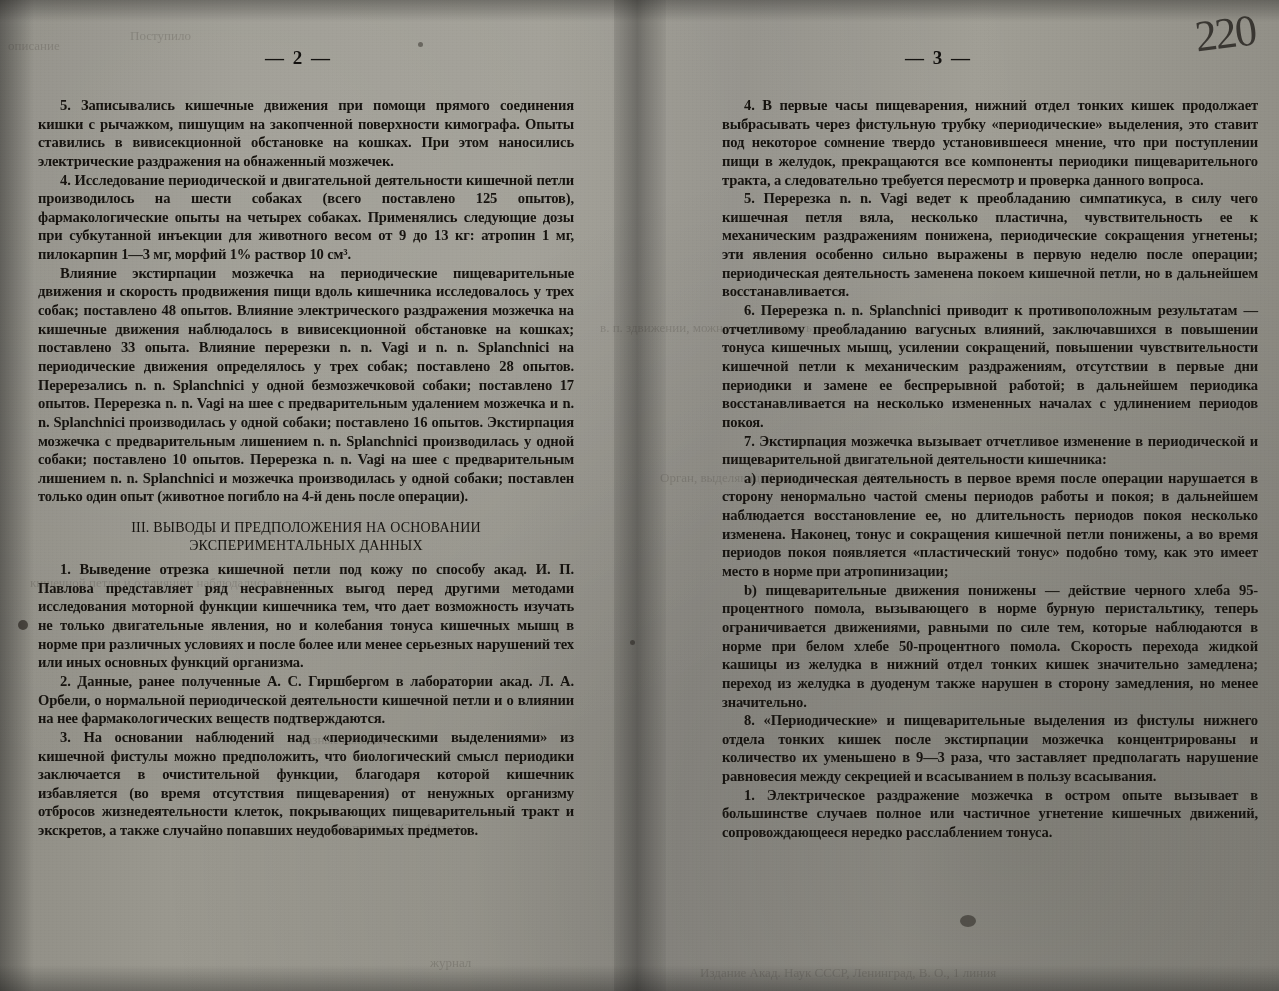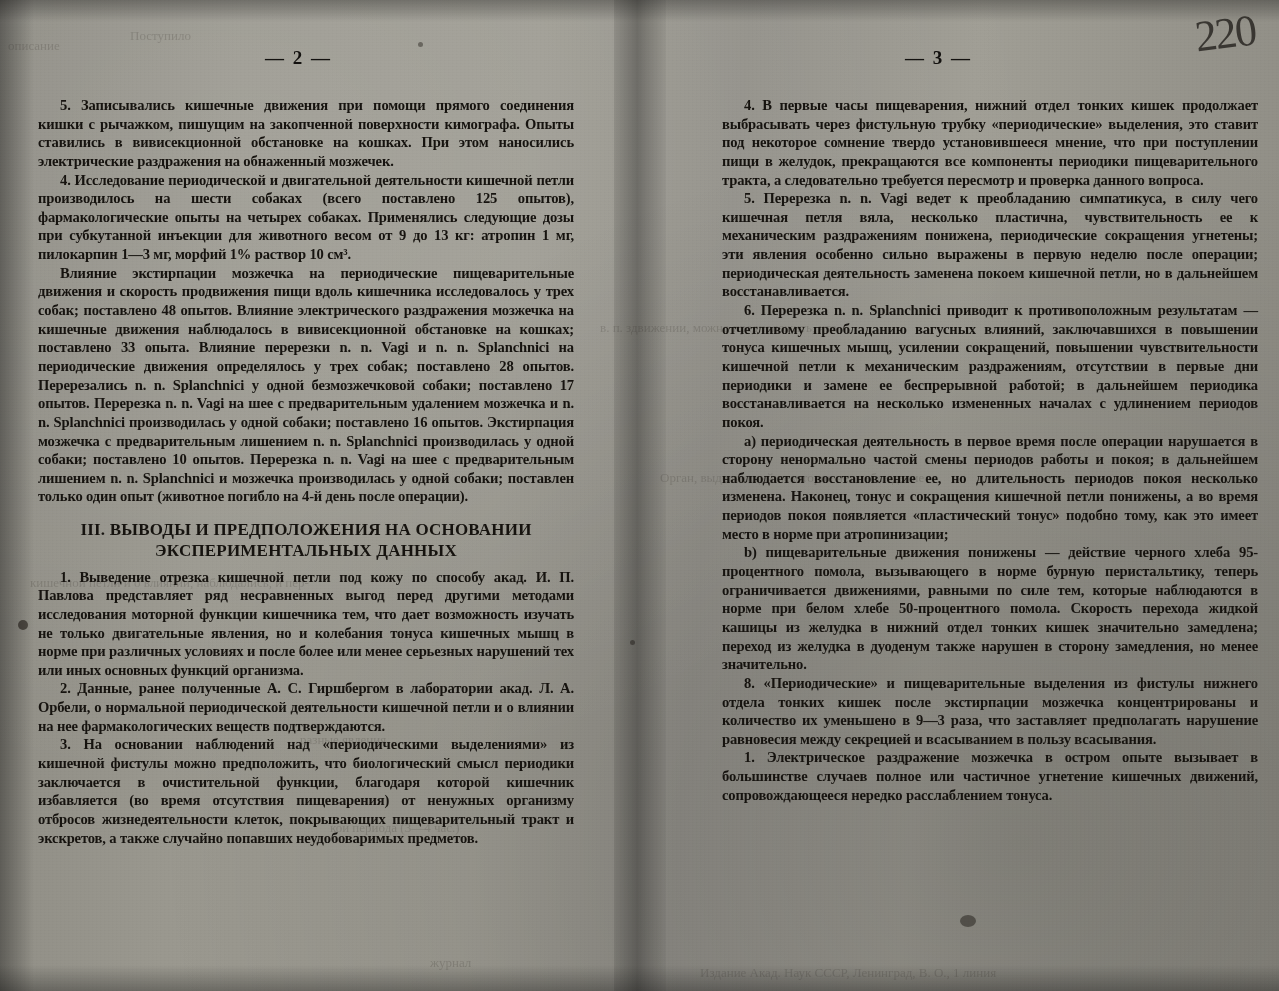--- a/index.html
+++ b/index.html
@@ -99,22 +99,22 @@
   #col-right { left: 690px; margin-left: 32px; }
 
   p {
     margin: 0;
     text-indent: 22px;
   }
 
   .section-head {
     margin: 13px 0 6px 0;
     text-align: center;
-    font-weight: 700;
-    font-size: 17px;
+    font-weight: 400;
+    font-size: 14px;
     line-height: 1.25;
     text-indent: 0;
     letter-spacing: 0.2px;
   }
 
   .blur {
     filter: blur(0.35px);
   }
 
   
@@ -176,19 +176,20 @@
 
     <p>1. Выведение отрезка кишечной петли под кожу по способу акад. И. П. Павлова представляет ряд несравненных выгод перед другими методами исследования моторной функции кишечника тем, что дает возможность изучать не только двигательные явления, но и колебания тонуса кишечных мышц в норме при различных условиях и после более или менее серьезных нарушений тех или иных основных функций организма.</p>
     <p>2. Данные, ранее полученные А. С. Гиршбергом в лаборатории акад. Л. А. Орбели, о нормальной периодической деятельности кишечной петли и о влиянии на нее фармакологических веществ подтверждаются.</p>
     <p>3. На основании наблюдений над «периодическими выделениями» из кишечной фистулы можно предположить, что биологический смысл периодики заключается в очистительной функции, благодаря которой кишечник избавляется (во время отсутствия пищеварения) от ненужных организму отбросов жизнедеятельности клеток, покрывающих пищеварительный тракт и экскретов, а также случайно попавших неудобоваримых предметов.</p>
   </div>
 
   <div class="col blur" id="col-right">
     <p>4. В первые часы пищеварения, нижний отдел тонких кишек продолжает выбрасывать через фистульную трубку «периодические» выделения, это ставит под некоторое сомнение твердо установившееся мнение, что при поступлении пищи в желудок, прекращаются все компоненты периодики пищеварительного тракта, а следовательно требуется пересмотр и проверка данного вопроса.</p>
     <p>5. Перерезка n. n. Vagi ведет к преобладанию симпатикуса, в силу чего кишечная петля вяла, несколько пластична, чувствительность ее к механическим раздражениям понижена, периодические сокращения угнетены; эти явления особенно сильно выражены в первую неделю после операции; периодическая деятельность заменена покоем кишечной петли, но в дальнейшем восстанавливается.</p>
     <p>6. Перерезка n. n. Splanchnici приводит к противоположным результатам — отчетливому преобладанию вагусных влияний, заключавшихся в повышении тонуса кишечных мышц, усилении сокращений, повышении чувствительности кишечной петли к механическим раздражениям, отсутствии в первые дни периодики и замене ее беспрерывной работой; в дальнейшем периодика восстанавливается на несколько измененных началах с удлинением периодов покоя.</p>
+    <p>7. Экстирпация мозжечка вызывает отчетливое изменение в периодической и пищеварительной двигательной деятельности кишечника:</p>
     <p>а) периодическая деятельность в первое время после операции нарушается в сторону ненормально частой смены периодов работы и покоя; в дальнейшем наблюдается восстановление ее, но длительность периодов покоя несколько изменена. Наконец, тонус и сокращения кишечной петли понижены, а во время периодов покоя появляется «пластический тонус» подобно тому, как это имеет место в норме при атропинизации;</p>
     <p>b) пищеварительные движения понижены — действие черного хлеба 95-процентного помола, вызывающего в норме бурную перистальтику, теперь ограничивается движениями, равными по силе тем, которые наблюдаются в норме при белом хлебе 50-процентного помола. Скорость перехода жидкой кашицы из желудка в нижний отдел тонких кишек значительно замедлена; переход из желудка в дуоденум также нарушен в сторону замедления, но менее значительно.</p>
     <p>8. «Периодические» и пищеварительные выделения из фистулы нижнего отдела тонких кишек после экстирпации мозжечка концентрированы и количество их уменьшено в 9—3 раза, что заставляет предполагать нарушение равновесия между секрецией и всасыванием в пользу всасывания.</p>
     <p>1. Электрическое раздражение мозжечка в остром опыте вызывает в большинстве случаев полное или частичное угнетение кишечных движений, сопровождающееся нередко расслаблением тонуса.</p>
   </div>
 
 </div>
 
 </body></html>

